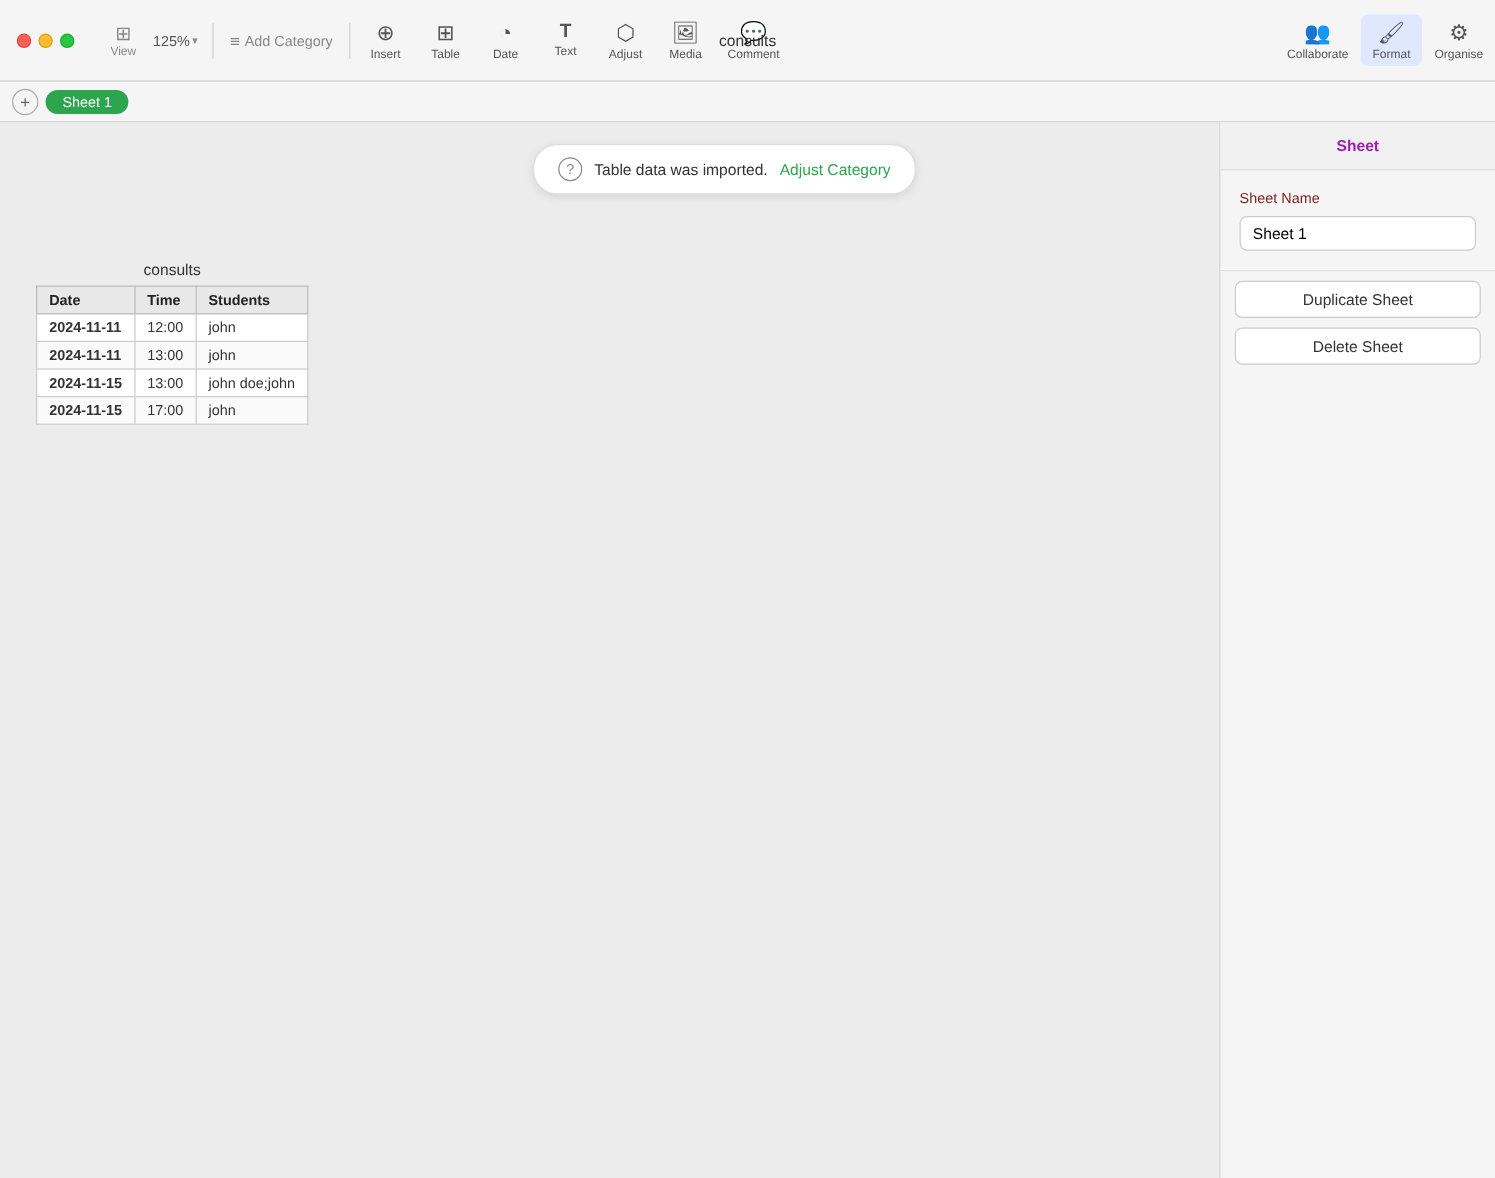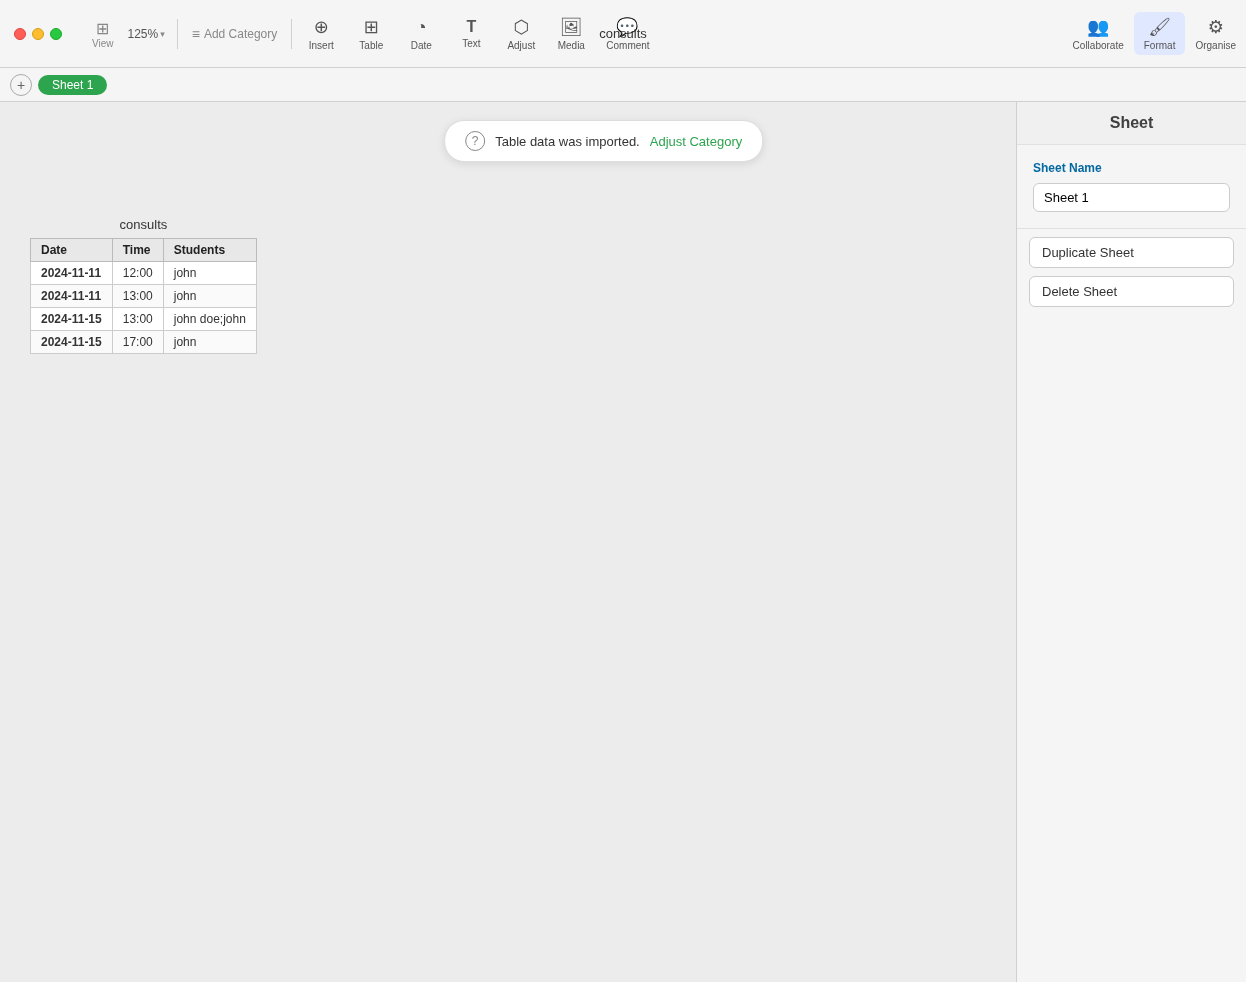--- a/index.html
+++ b/index.html
@@ -235,38 +235,38 @@
       width: 230px;
       background: #f5f5f5;
       border-left: 1px solid #d0d0d0;
       display: flex;
       flex-direction: column;
       padding: 0;
     }
 
     .right-panel-header {
       padding: 12px 16px;
-      font-size: 16px;
+      font-size: 13px;
       font-weight: 600;
-      color: #404040;
+      color: #a21caf;
       text-align: center;
       border-bottom: 1px solid #e0e0e0;
       background: #f0f0f0;
     }
 
     .panel-section {
       padding: 16px;
       border-bottom: 1px solid #e0e0e0;
     }
 
     .panel-label {
       font-size: 12px;
-      color: #0369a1;
+      color: #7f1d1d;
       margin-bottom: 8px;
-      font-weight: 700;
+      font-weight: 400;
     }
 
     .sheet-name-input {
       width: 100%;
       padding: 6px 10px;
       border: 1px solid #ccc;
       border-radius: 6px;
       font-size: 13px;
       background: white;
       outline: none;
@@ -308,21 +308,21 @@
 
     .panel-action-btn {
       width: 100%;
       padding: 7px 12px;
       border: 1px solid #ccc;
       border-radius: 6px;
       background: white;
       font-size: 13px;
       color: #333;
       cursor: pointer;
-      text-align: left;
+      text-align: center;
     }
   </style>
 </head>
 <body>
 
 <div class="title-bar">
   <div class="traffic-lights">
     <div class="traffic-light close"></div>
     <div class="traffic-light minimize"></div>
     <div class="traffic-light maximize"></div>

